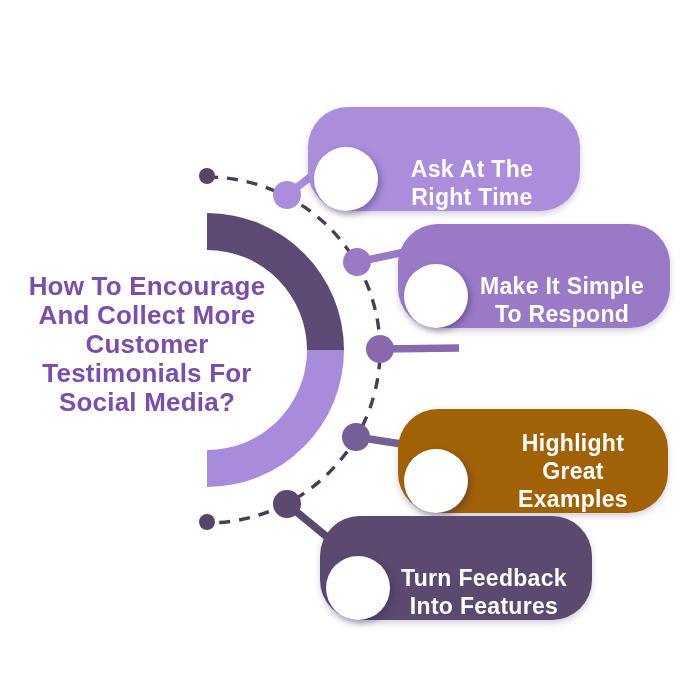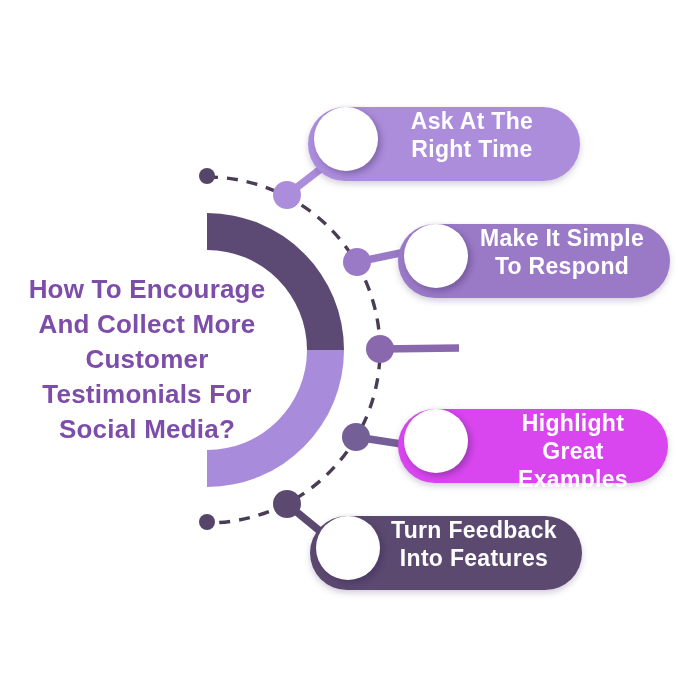--- a/index.html
+++ b/index.html
@@ -12,31 +12,31 @@
   }
   .diagram-svg {
     position: absolute; left: 0; top: 0;
     width: 700px; height: 700px;
   }
   .title {
     position: absolute;
     left: 6px; top: 272px; width: 282px;
     text-align: center;
     font-size: 26px;
-    line-height: 35px;
+    line-height: 29px;
     font-weight: 800;
     letter-spacing: 0.2px;
     white-space: pre-line;
   }
   .pill {
     position: absolute;
-    height: 74px;
+    height: 104px;
     border-radius: 40px;
     display: flex;
-    align-items: flex-start;
+    align-items: flex-end;
     box-shadow: 0 3px 6px rgba(80, 60, 110, 0.25);
   }
   .pill .bullet-circle {
     width: 64px; height: 64px;
     border-radius: 50%;
     background: #ffffff;
     margin-left: 6px;
     flex: 0 0 auto;
     box-shadow: 3px 3px 6px rgba(50, 30, 80, 0.35);
   }
@@ -49,21 +49,21 @@
     font-weight: 800;
     letter-spacing: 0.3px;
     white-space: pre-line;
     padding-right: 14px;
   }
   
   .pill1 { left: 308px; top: 107px; width: 272px; }
   .pill2 { left: 398px; top: 224px; width: 272px; }
   .pill3 { left: 418px; top: 308px; width: 268px; }
   .pill4 { left: 398px; top: 409px; width: 270px; }
-  .pill5 { left: 310px; top: 516px; width: 272px; }
+  .pill5 { left: 320px; top: 516px; width: 272px; }
 </style>
 </head>
 <body>
 
 <div class="canvas">
 
   <svg class="diagram-svg" viewBox="0 0 700 700">
 
     <path d="M 207 177 A 173 173 0 0 1 207 523" fill="none" stroke-width="3.4" stroke-dasharray="11 9" stroke="#4a3c55"></path>
 
@@ -98,21 +98,21 @@
 Right Time</div>
   </div>
 
   <div class="pill pill2" style="background: rgb(154, 122, 199);">
     <div class="bullet-circle"></div>
     <div class="pill-label">Make It Simple
 To Respond</div>
   </div>
 
 
-  <div class="pill pill4" style="background: #d946ef; gap: 24px;">
+  <div class="pill pill4" style="background: #a16207; gap: 24px;">
     <div class="bullet-circle"></div>
     <div class="pill-label">Highlight Great
 Examples</div>
   </div>
 
   <div class="pill pill5" style="background: rgb(91, 73, 112);">
     <div class="bullet-circle"></div>
     <div class="pill-label">Turn Feedback
 Into Features</div>
   </div>

